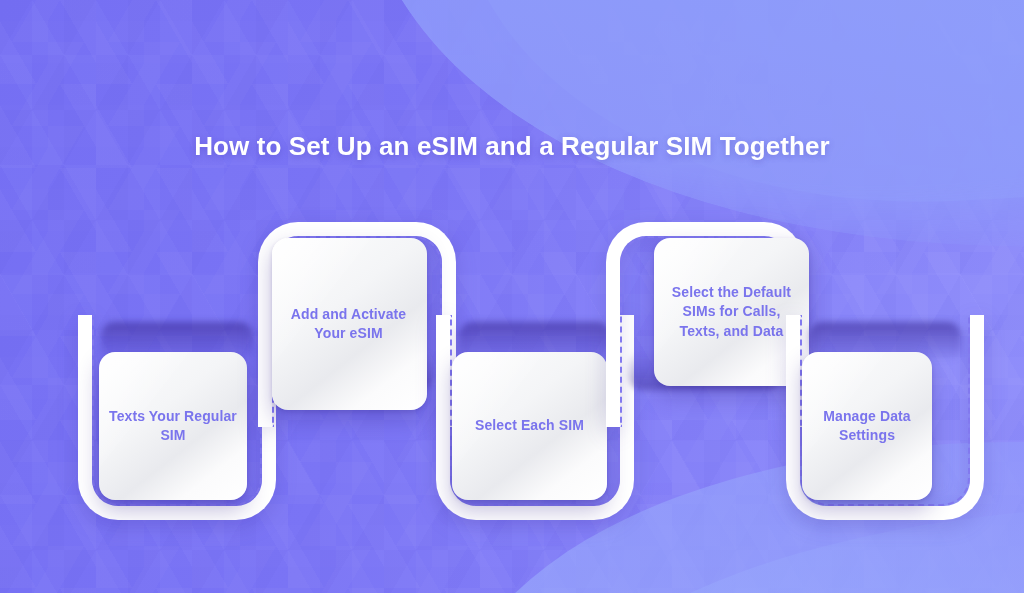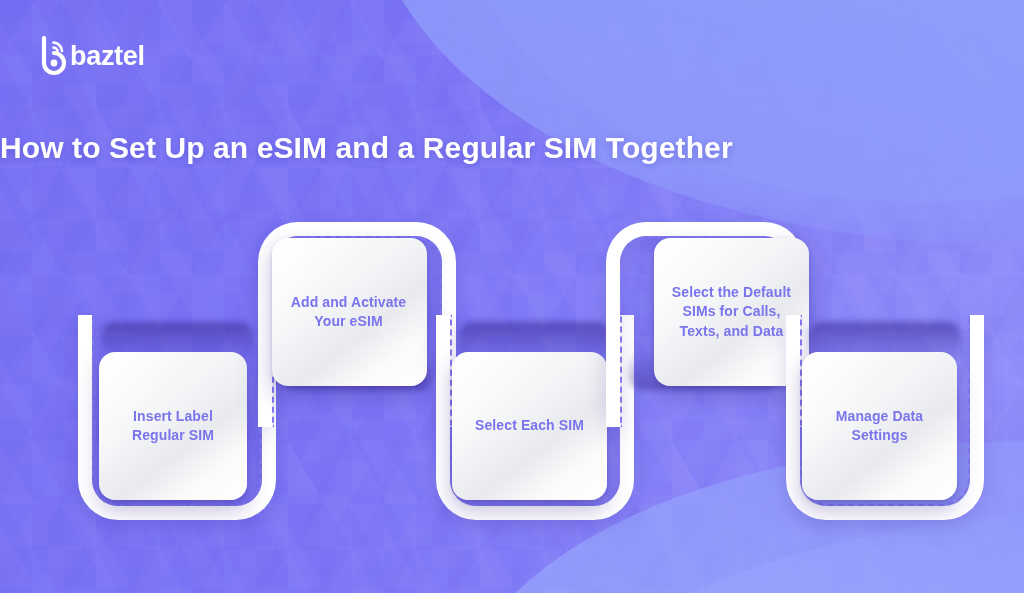--- a/index.html
+++ b/index.html
@@ -44,22 +44,22 @@
     background:linear-gradient(15deg,#a7bcfe 0%,#9aabfd 60%,#9198fb 100%);
     border-radius:100% 0 0 0;transform:rotate(4deg);opacity:.45;}
 
   
   .logo{position:absolute;left:38px;top:36px;display:flex;align-items:center;gap:1px;}
   .logo svg{display:block;}
   .logo-word{color:#ffffff;font-size:27px;font-weight:700;letter-spacing:-.3px;
     line-height:1;margin-left:-3px;}
 
   
-  .title{position:absolute;left:0;right:0;top:131px;text-align:left;
-    color:#ffffff;font-size:30px;font-weight:700;letter-spacing:.1px;
+  .title{position:absolute;left:0;right:0;top:131px;text-align:center;
+    color:#ffffff;font-size:26px;font-weight:700;letter-spacing:.1px;
     text-shadow:0 2px 6px rgba(60,50,170,.30);}
 
   
   .steps{position:absolute;left:0;top:0;width:1024px;height:593px;}
   .step{position:absolute;}
 
   
   .frame{position:absolute;box-sizing:border-box;
     background:transparent;border:14px solid #ffffff;
     filter:drop-shadow(0 6px 10px rgba(60,45,150,.20));}
@@ -93,50 +93,39 @@
 <div id="stage">
 
   <div class="tex"></div>
   <div class="tex2"></div>
 
   <div class="wave wave-tr2"></div>
   <div class="wave wave-tr"></div>
   <div class="wave wave-br2"></div>
   <div class="wave wave-br"></div>
 
-  <div class="logo">
-    <span>
-      <svg width="34" height="40" viewBox="0 0 34 40" fill="none" aria-hidden="true">
-        <path d="M6 2 L6 27 A10 10 0 0 0 26 27 A10 10 0 0 0 16 17" stroke="#ffffff" stroke-width="4.2" stroke-linecap="round" fill="none"></path>
-        <circle cx="16" cy="27" r="3.4" fill="#ffffff"></circle>
-        <path d="M15.5 6.5 A9 9 0 0 1 24 15" stroke="#ffffff" stroke-width="2.6" stroke-linecap="round" fill="none"></path>
-        <path d="M15.5 11.5 A4.6 4.6 0 0 1 19.6 15.4" stroke="#ffffff" stroke-width="2.4" stroke-linecap="round" fill="none"></path>
-      </svg>
-    </span>
-    <span class="logo-word">baztel</span>
-  </div>
 
   <div class="title">How to Set Up an eSIM and a Regular SIM Together</div>
 
   <div class="steps">
 
     <div class="step">
       <div class="frame down" style="left:78px;top:315px;width:198px;height:205px;"></div>
       <div class="dash down" style="left:92px;top:315px;width:170px;height:191px;"></div>
       <div class="cast" style="left:101px;top:322px;width:152px;height:40px;"></div>
       <div class="card" style="left:99px;top:352px;width:148px;height:148px;">
-        <span class="card-label">Insert Label Regular SIM</span>
+        <span class="card-label">Texts Your Regular SIM</span>
       </div>
     </div>
 
     <div class="step">
       <div class="frame up" style="left:258px;top:222px;width:198px;height:205px;"></div>
       <div class="dash up" style="left:272px;top:236px;width:170px;height:191px;"></div>
       <div class="cast rev" style="left:281px;top:350px;width:152px;height:40px;"></div>
-      <div class="card" style="left:272px;top:238px;width:155px;height:148px;padding-left:8px;">
+      <div class="card" style="left:272px;top:238px;width:155px;height:172px;padding-left:8px;">
         <span class="card-label">Add and Activate Your eSIM</span>
       </div>
     </div>
 
     <div class="step">
       <div class="frame down" style="left:436px;top:315px;width:198px;height:205px;"></div>
       <div class="dash down" style="left:450px;top:315px;width:170px;height:191px;"></div>
       <div class="cast" style="left:459px;top:322px;width:152px;height:40px;"></div>
       <div class="card" style="left:452px;top:352px;width:155px;height:148px;">
         <span class="card-label">Select Each SIM</span>
@@ -149,19 +138,19 @@
       <div class="cast rev" style="left:629px;top:350px;width:152px;height:40px;"></div>
       <div class="card" style="left:654px;top:238px;width:155px;height:148px;">
         <span class="card-label">Select the Default SIMs for Calls, Texts, and Data</span>
       </div>
     </div>
 
     <div class="step">
       <div class="frame down" style="left:786px;top:315px;width:198px;height:205px;"></div>
       <div class="dash down" style="left:800px;top:315px;width:170px;height:191px;"></div>
       <div class="cast" style="left:809px;top:322px;width:152px;height:40px;"></div>
-      <div class="card" style="left:802px;top:352px;width:155px;height:148px;">
+      <div class="card" style="left:802px;top:352px;width:130px;height:148px;">
         <span class="card-label">Manage Data Settings</span>
       </div>
     </div>
 
   </div>
 </div>
 
 </body></html>

